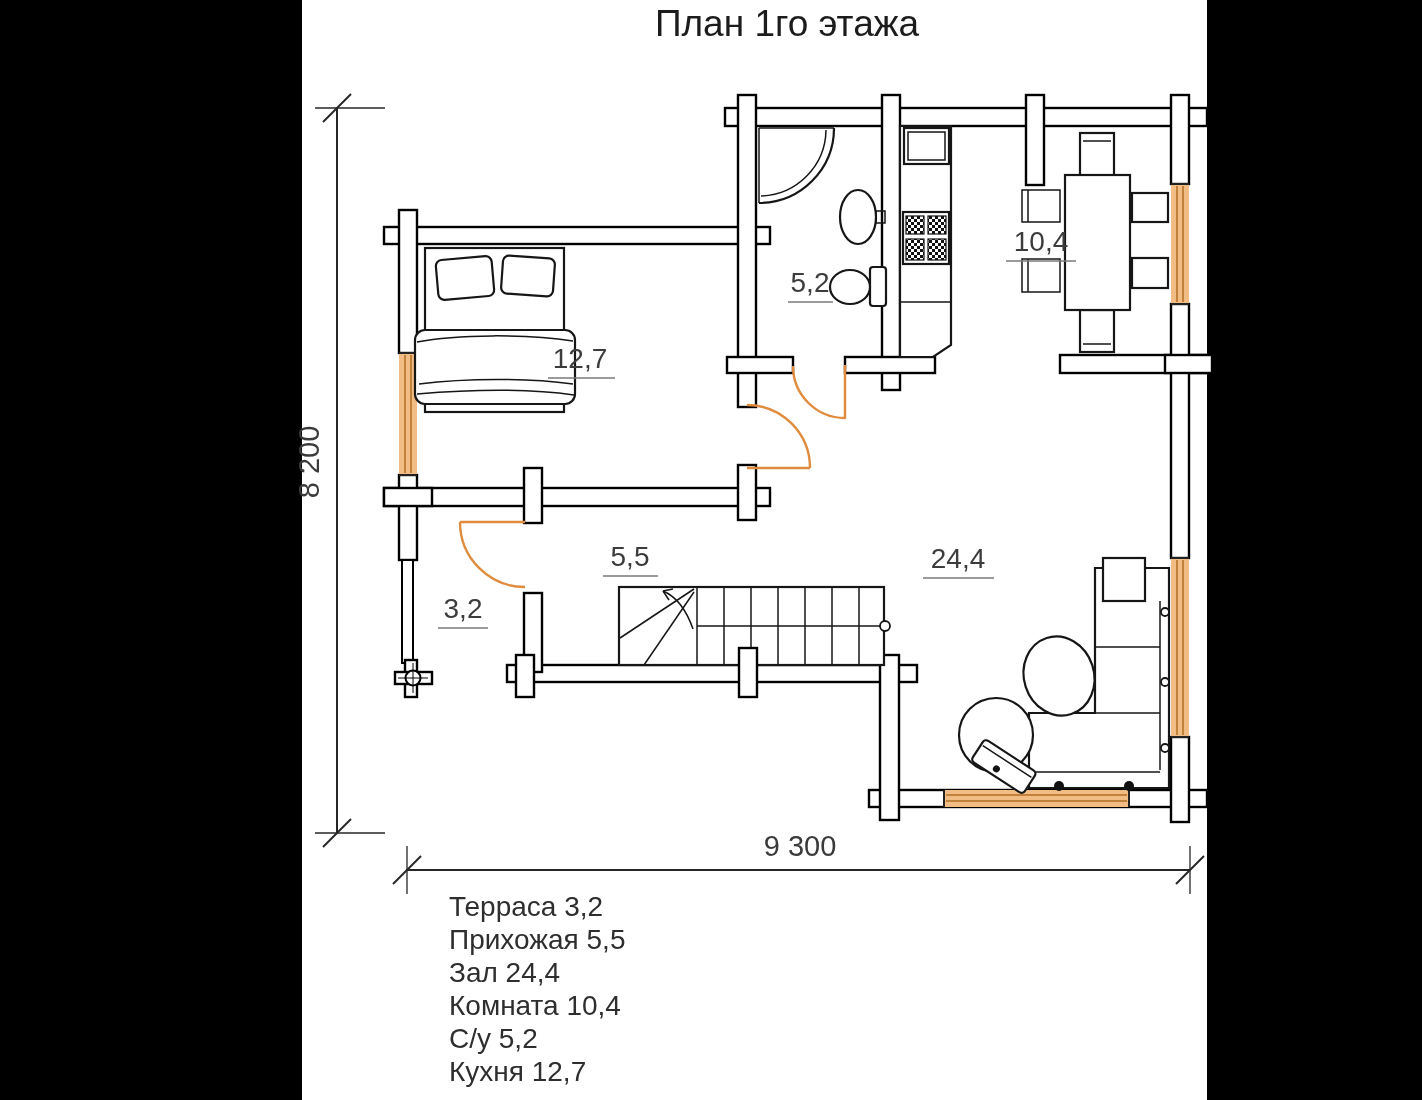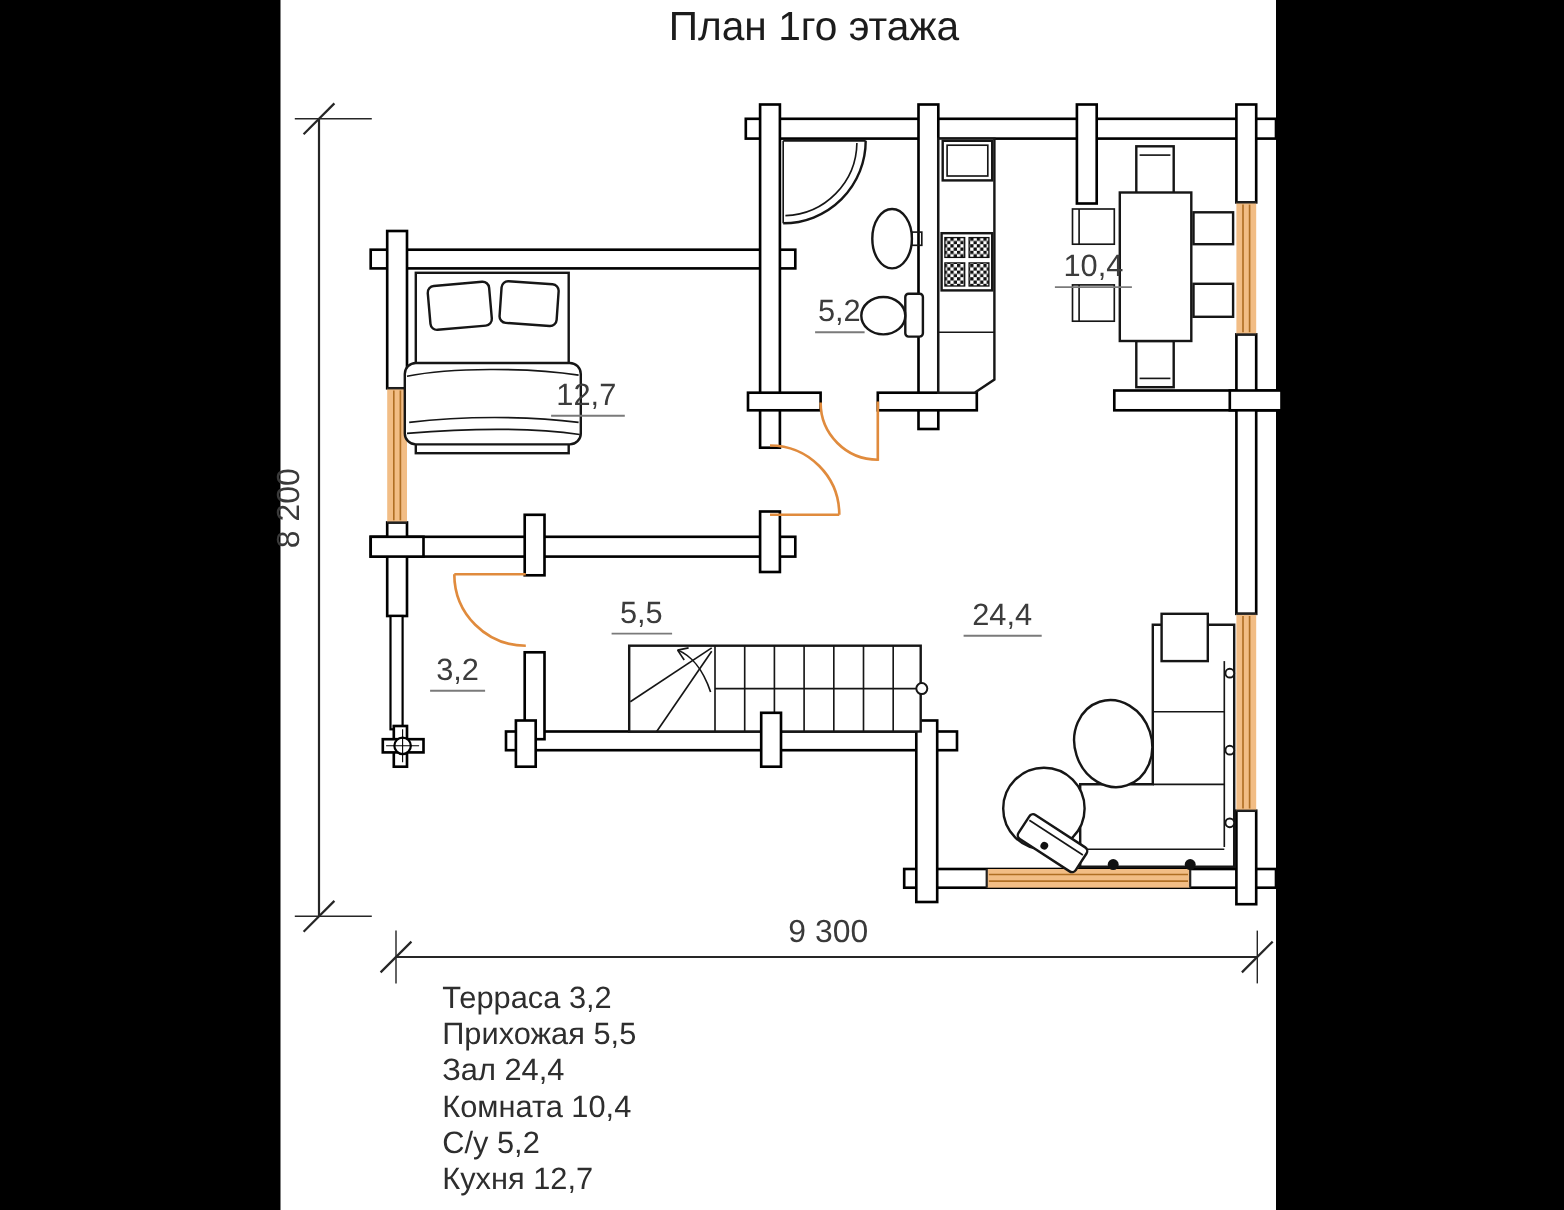--- a/index.html
+++ b/index.html
@@ -5,21 +5,21 @@
   :root{
     --window-fill:#f2bd85;
     --window-line:#b06f24;
     --door:#e08b3d;
     --wall-stroke:#000000;
     --paper:#ffffff;
     --side-bars:#000000;
     --text:#333333;
   }
   html,body{margin:0;padding:0;background:var(--side-bars);}
-  .stage{position:relative;width:1216px;height:1100px;background:var(--side-bars);overflow:hidden;}
+  .stage{position:relative;width:1216px;height:1100px;background:var(--side-bars);overflow:hidden;padding-left:47px;}
   svg{display:block}
   text{font-family:"Liberation Sans","DejaVu Sans",sans-serif;}
   .title-t{font-size:37px;font-weight:500;fill:#1c1c1c;}
   .dim-t{font-size:29px;fill:#3a3a3a;}
   .room-t{font-size:28px;font-weight:500;fill:#3c3c3c;}
   .legend-t{font-size:28px;fill:#2e2e2e;}
   .wall{fill:#ffffff;stroke:var(--wall-stroke);stroke-width:2.4;}
   .thinwall{fill:#ffffff;stroke:var(--wall-stroke);stroke-width:2;}
   .furn{fill:#ffffff;stroke:#161616;stroke-width:2.2;}
   .furn-thin{fill:none;stroke:#161616;stroke-width:1.5;}

